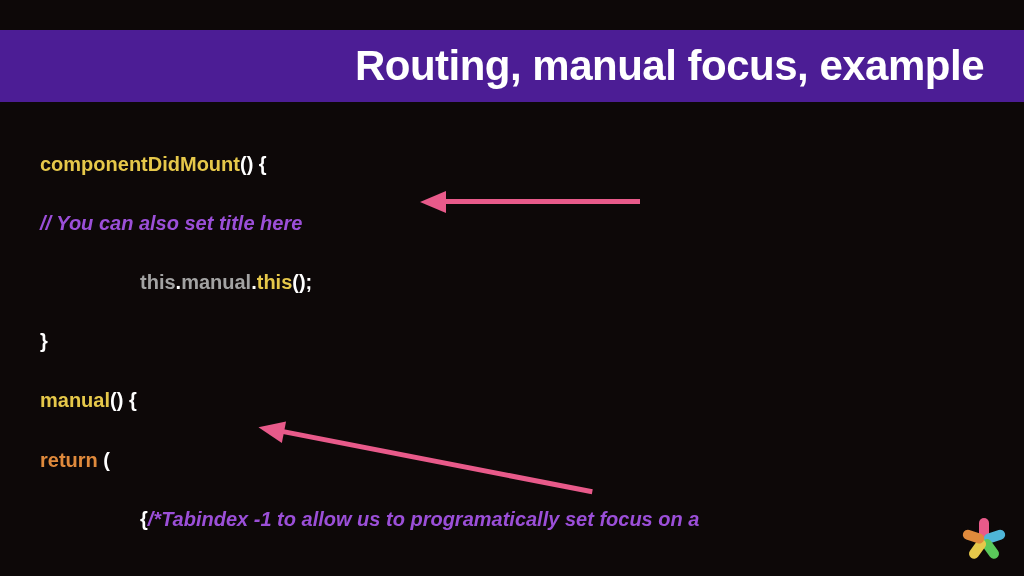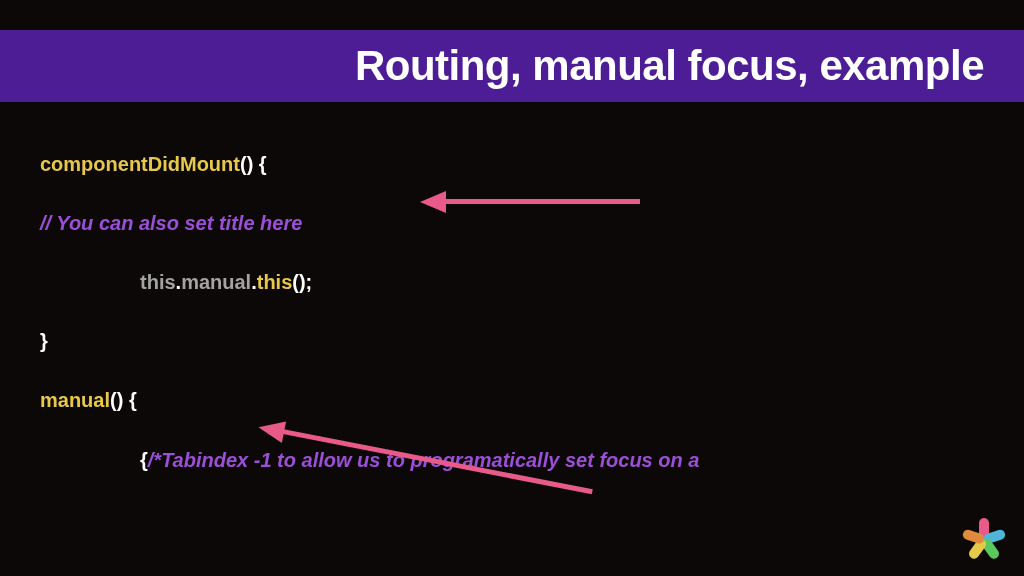--- a/index.html
+++ b/index.html
@@ -78,20 +78,21 @@
 <div class="title-bar">
   <h1 class="title">Routing, manual focus, example</h1>
 </div>
 
 <div class="code-block">
 <div><span class="c-yellow">componentDidMount</span><span class="c-white">() {</span></div>
 <div><span class="c-purple">// You can also set title here</span></div>
 <div><span class="indent1"></span><span class="c-blue">this</span><span class="c-white">.</span><span class="c-blue">manual</span><span class="c-white">.</span><span class="c-yellow">this</span><span class="c-white">();</span></div>
 <div><span class="c-white">}</span></div>
 <div><span class="c-yellow">manual</span><span class="c-white">() {</span></div>
+<div><span class="c-orange">return</span><span class="c-white"> (</span></div>
 <div><span class="indent2"></span><span class="c-white">{</span><span class="c-purple">/*Tabindex -1 to allow us to programatically set focus on a</span></div>
 
 
 
 
 
 
 </div>
 
 <div class="arrow" style="left:420px; top:190px; width:220px; height:24px;">

